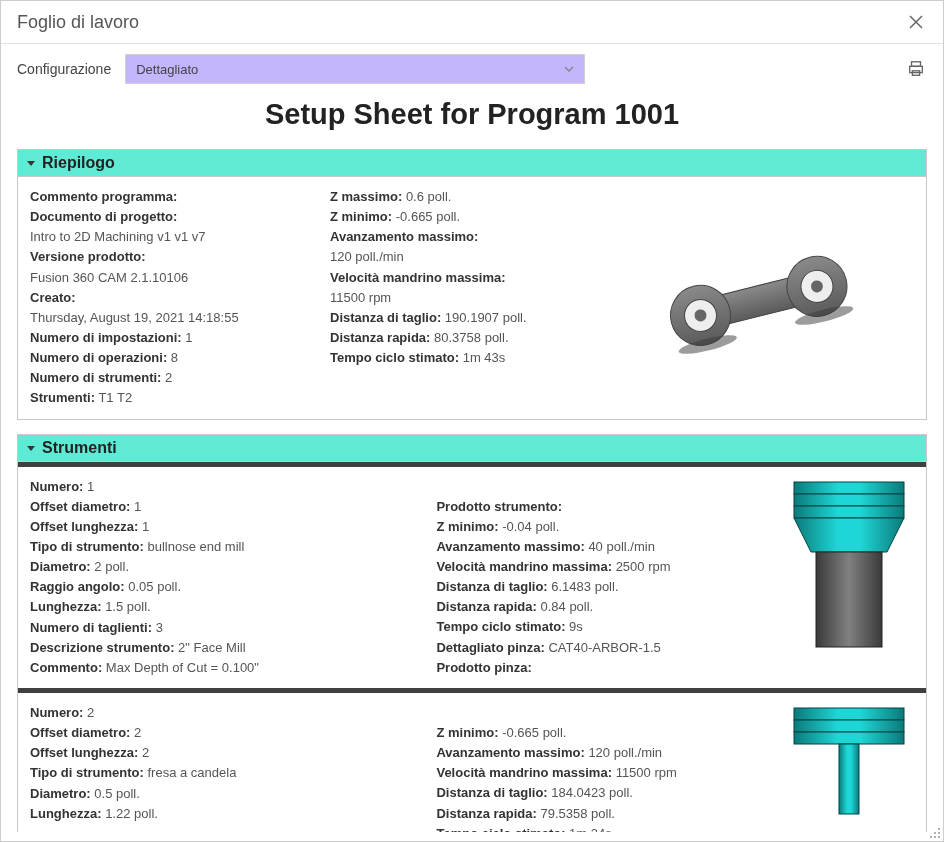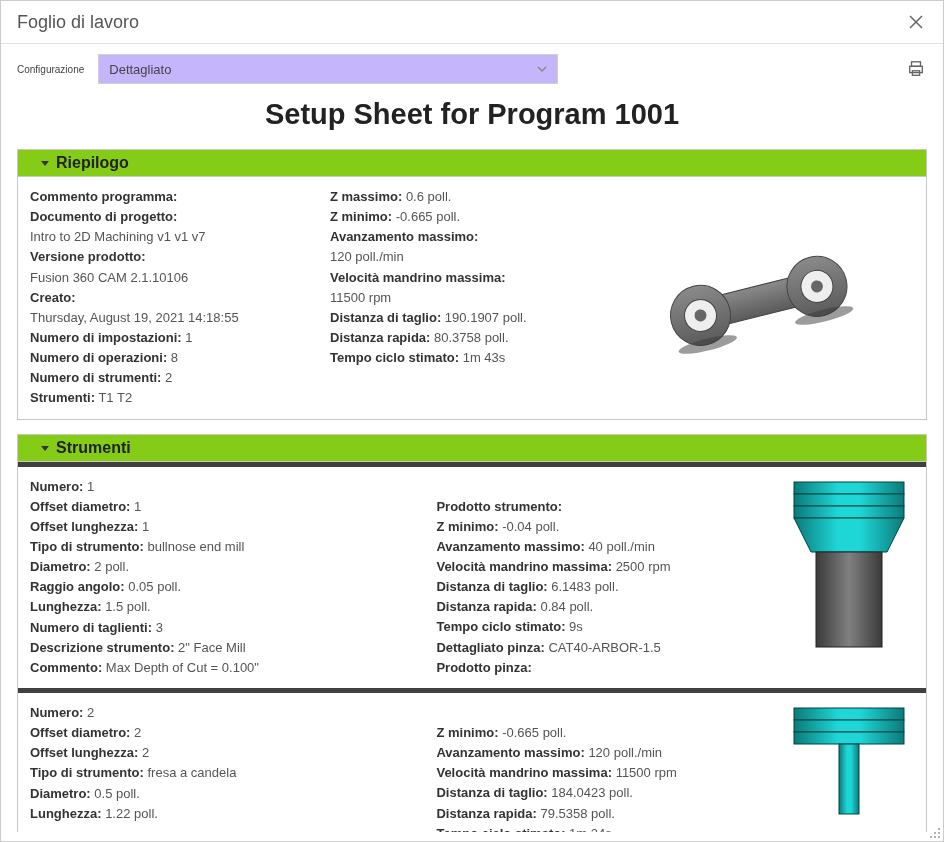--- a/index.html
+++ b/index.html
@@ -26,21 +26,21 @@
     width: 22px; height: 22px;
     display: flex; align-items: center; justify-content: center;
     color: #666; cursor: pointer;
   }
   .close-btn svg { width: 16px; height: 16px; stroke: #666; stroke-width: 1.5; }
   .toolbar {
     display: flex; align-items: center; justify-content: space-between;
     padding: 10px 16px 8px;
   }
   .toolbar-left { display: flex; align-items: center; gap: 14px; }
-  .config-label { font-size: 10px; color: #444; }
+  .config-label { font-size: 14px; color: #444; }
   .dropdown {
     position: relative;
     border: 1px solid #d0d0d0;
     background: #c4b5fd;
     height: 30px; width: 460px;
     display: flex; align-items: center; justify-content: space-between;
     padding: 0 10px;
     font-size: 13px; color: #444;
     cursor: pointer;
   }
@@ -53,23 +53,23 @@
     font-size: 29px;
     font-weight: 600;
     color: #222;
     margin: 6px 0 18px;
   }
   .panel {
     border: 1px solid #c8c8c8;
     margin-bottom: 14px;
   }
   .panel-header {
-    background: #84cc16;
+    background: #5eead4;
     border-bottom: 1px solid #c8c8c8;
-    padding: 4px 22px;
+    padding: 4px 8px;
     display: flex; align-items: center; gap: 6px;
     font-size: 16px; font-weight: 600; color: #222;
     cursor: pointer;
   }
   .panel-header svg { width: 10px; height: 10px; fill: #333; }
   .panel-body { padding: 10px 12px; }
   .summary-row { display: flex; gap: 32px; }
   .summary-col { line-height: 1.55;  }
   .summary-col.c1 { width: 268px; }
   .summary-col.c2 { width: 240px; }

